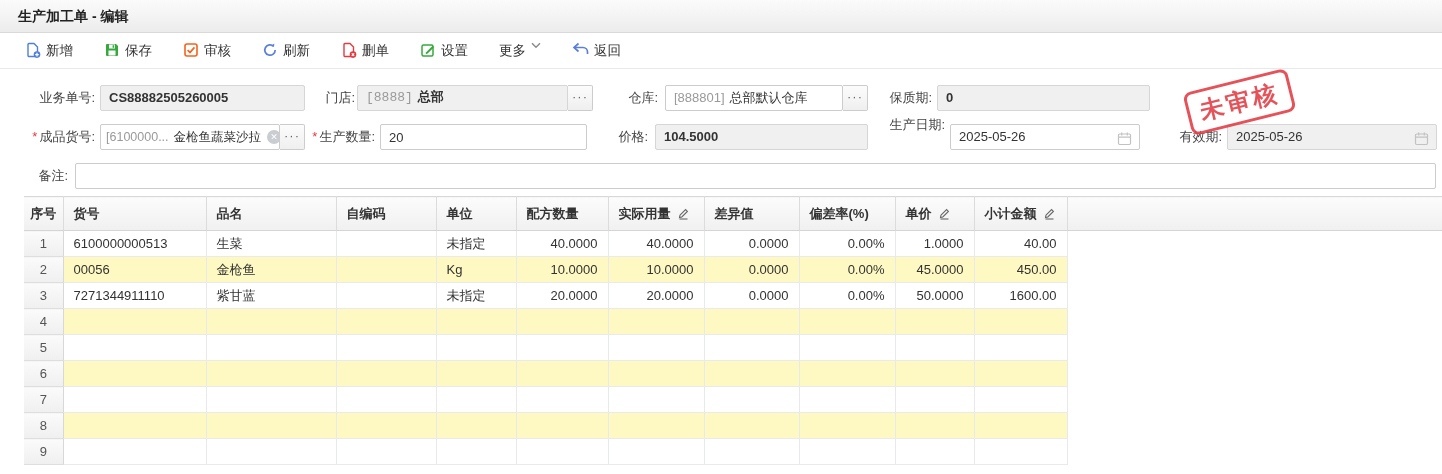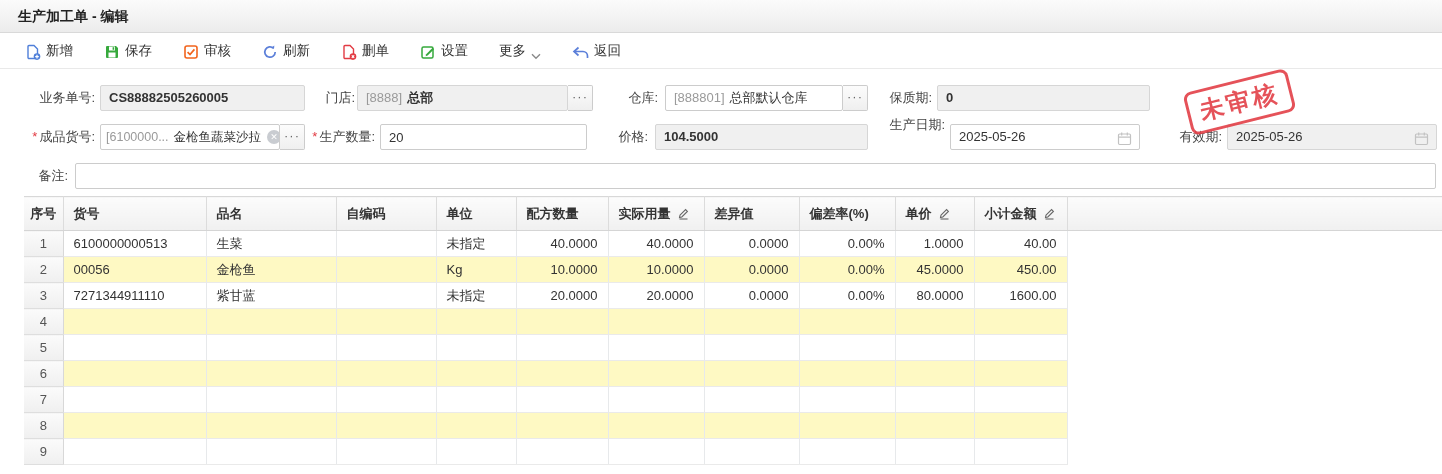--- a/index.html
+++ b/index.html
@@ -9,21 +9,21 @@
 
   
   .titlebar { position:absolute; left:0; top:0; width:1442px; height:33px;
     background:linear-gradient(#fbfbfb,#ececec); border-bottom:1px solid #d9d9d9;
     line-height:32px; padding-left:18px; font-size:14px; font-weight:bold; color:#222; }
 
   
   .toolbar { position:absolute; left:0; top:34px; width:1442px; height:35px;
     background:#fff; border-bottom:1px solid #e9e9e9; display:flex; align-items:center;
     padding-left:25px; gap:31px; }
-  .tbtn { display:inline-flex; align-items:flex-end; gap:5px; font-size:13.5px; color:#333;
+  .tbtn { display:inline-flex; align-items:flex-start; gap:5px; font-size:13.5px; color:#333;
     cursor:pointer; white-space:nowrap; }
   .tbtn svg { display:block; }
 
   
   .lbl { position:absolute; height:26px; line-height:26px; font-size:13px; color:#444;
     text-align:right; white-space:nowrap; }
   .req { color:#e23b43; margin-right:2px; font-size:13px; }
   .fld { position:absolute; height:26px; border:1px solid #ccc; border-radius:2px;
     background:#fff; font-size:13px; color:#333; line-height:24px; padding:0 8px;
     display:flex; align-items:center; overflow:hidden; white-space:nowrap; }
@@ -148,21 +148,21 @@
       <span>返回</span>
     </div>
   </div>
 
   <div class="lbl" style="left:0;top:85px;width:95px;">业务单号:</div>
   <div class="fld disabled" style="left:100px;top:85px;width:205px;">
       <span class="bold">CS88882505260005</span>
     </div>
 
   <div class="lbl" style="left:290px;top:85px;width:65px;">门店:</div>
-  <div class="fld disabled" style="left:357px;top:85px;width:211px;">
+  <div class="fld disabled" style="left:357px;top:85px;width:211px;font-family:Liberation Mono, monospace;">
     <span class="code">[8888]</span>
     <span class="bold">总部</span>
   </div>
   <div class="dots" style="left:568px;top:85px;">···</div>
 
   <div class="lbl" style="left:600px;top:85px;width:58px;">仓库:</div>
   <div class="fld" style="left:665px;top:85px;width:178px;">
     <span class="code">[888801]</span>
     <span>总部默认仓库</span>
   </div>
@@ -286,21 +286,21 @@
       <tr>
         <td class="idx">3</td>
         <td>7271344911110</td>
         <td>紫甘蓝</td>
         <td></td>
         <td>未指定</td>
         <td class="num">20.0000</td>
         <td class="num">20.0000</td>
         <td class="num">0.0000</td>
         <td class="num">0.00%</td>
-        <td class="num">80.0000</td>
+        <td class="num">50.0000</td>
         <td class="num">1600.00</td>
         <td class="fill"></td>
       </tr>
       <tr class="striped">
         <td class="idx">4</td>
         <td></td>
           <td></td>
           <td></td>
           <td></td>
           <td></td>

